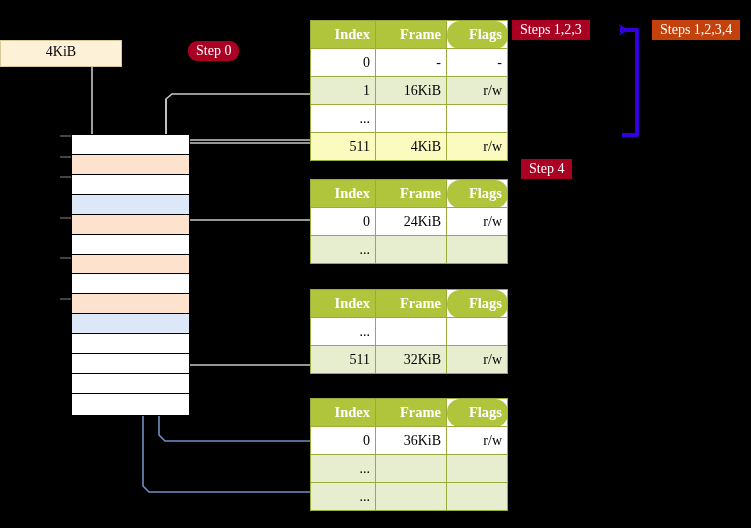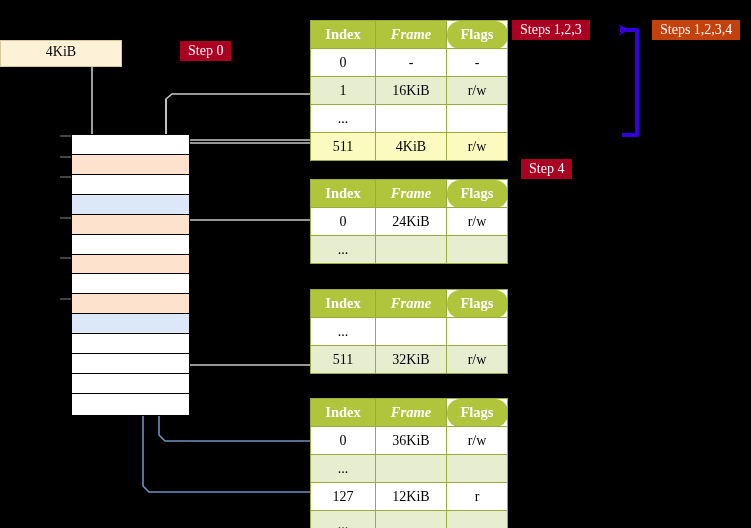--- a/index.html
+++ b/index.html
@@ -7,28 +7,28 @@
        font-family:"Liberation Serif", serif;}
   .stage{position:absolute;left:0;top:0;width:751px;height:528px;}
 
   
   .ptable{position:absolute;border-collapse:collapse;
           border:1px solid #9aab3a;background:#fff;}
   .ptable td,.ptable th{
       border:1px solid #9aab3a;
       font-family:"Liberation Serif", serif;
       font-size:14px;line-height:1;
-      padding:4px 5px;text-align:center;white-space:nowrap;
+      padding:4px 5px;text-align:right;white-space:nowrap;
       color:#000;vertical-align:middle;height:19px;}
   .ptable th{background:#b0c43c;color:#ffffff;font-weight:bold;font-size:14.5px;}
   .ptable td.c0{width:54px;}
   .ptable td.c1{width:60px;}
   .ptable td.c2{width:50px;}
   .ptable th.c0{width:54px;}
-  .ptable th.c1{width:60px;font-style:italic;}
+  .ptable th.c1{width:60px;}
   .ptable th.c2{width:50px;border-radius:13px;}
   .row-alt td{background:#e7edcf;}
   .row-plain td{background:#ffffff;}
   .row-hl td{background:#fbfbc0;}
 
   
   .badge{position:absolute;font-family:"Liberation Serif", serif;
          font-size:14px;color:#ffffff;padding:2px 8px 3px 8px;
          white-space:nowrap;line-height:1.1;}
   .badge.crimson{background:#aa0022;}
@@ -85,21 +85,21 @@
 
     <path d="M310,441 L165,441 L159,435 L159,212" stroke="#6f90c0" stroke-width="1.6" fill="none" marker-end="url(#ab)"></path>
 
     <path d="M310,492 L149,492 L143,486 L143,330" stroke="#6f90c0" stroke-width="1.6" fill="none" marker-end="url(#ab)"></path>
 
     <path d="M622,135 L637,135 L637,30 L620,30" stroke="#3300dd" stroke-width="4" fill="none" stroke-linejoin="round" marker-end="url(#av)"></path>
   </svg>
 
   <div class="kbox" style="left:0px;top:40px;width:120px;height:21px;padding-top:4px;">4KiB</div>
 
-  <div class="badge crimson" style="left:180px;top:41px;">Step 0</div>
+  <div class="badge crimson" style="left:188px;top:41px;border-radius:9px;">Step 0</div>
   <div class="badge crimson" style="left:512px;top:20px;">Steps 1,2,3</div>
   <div class="badge violet" style="left:652px;top:20px;">Steps 1,2,3,4</div>
   <div class="badge crimson" style="left:521px;top:159px;">Step 4</div>
 
   <div id="memcol">
       <div class="mrow m-white" style="top: 0px; height: 19.9286px;"></div>
       <div class="mrow m-peach" style="top: 19.9286px; height: 19.9286px;"></div>
       <div class="mrow m-white" style="top: 39.8571px; height: 19.9286px;"></div>
       <div class="mrow m-blue" style="top: 59.7857px; height: 19.9286px;"></div>
       <div class="mrow m-peach" style="top: 79.7143px; height: 19.9286px;"></div>
@@ -210,25 +210,20 @@
         <tr class="row-plain">
           <td class="c0">0</td>
           <td class="c1">36KiB</td>
           <td class="c2">r/w</td>
         </tr>
         <tr class="row-alt">
           <td class="c0">...</td>
           <td class="c1"></td>
           <td class="c2"></td>
         </tr>
-        <tr class="row-plain">
-          <td class="c0">127</td>
-          <td class="c1">12KiB</td>
-          <td class="c2">r</td>
-        </tr>
         <tr class="row-alt">
           <td class="c0">...</td>
           <td class="c1"></td>
           <td class="c2"></td>
         </tr>
       </tbody>
     </table>
 
 </div>
 

